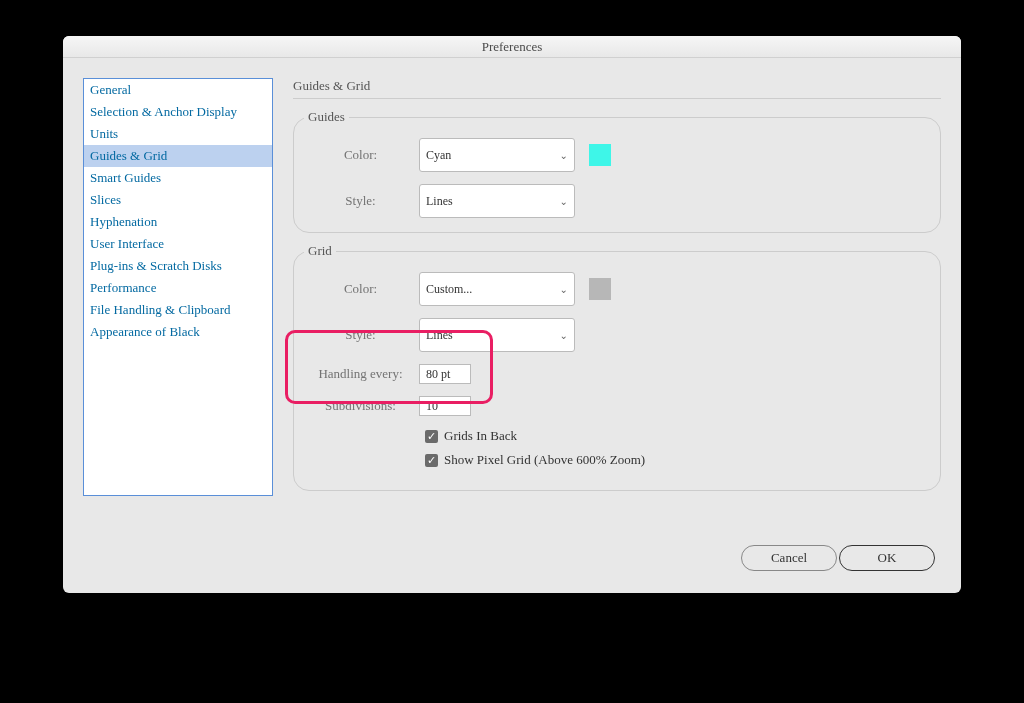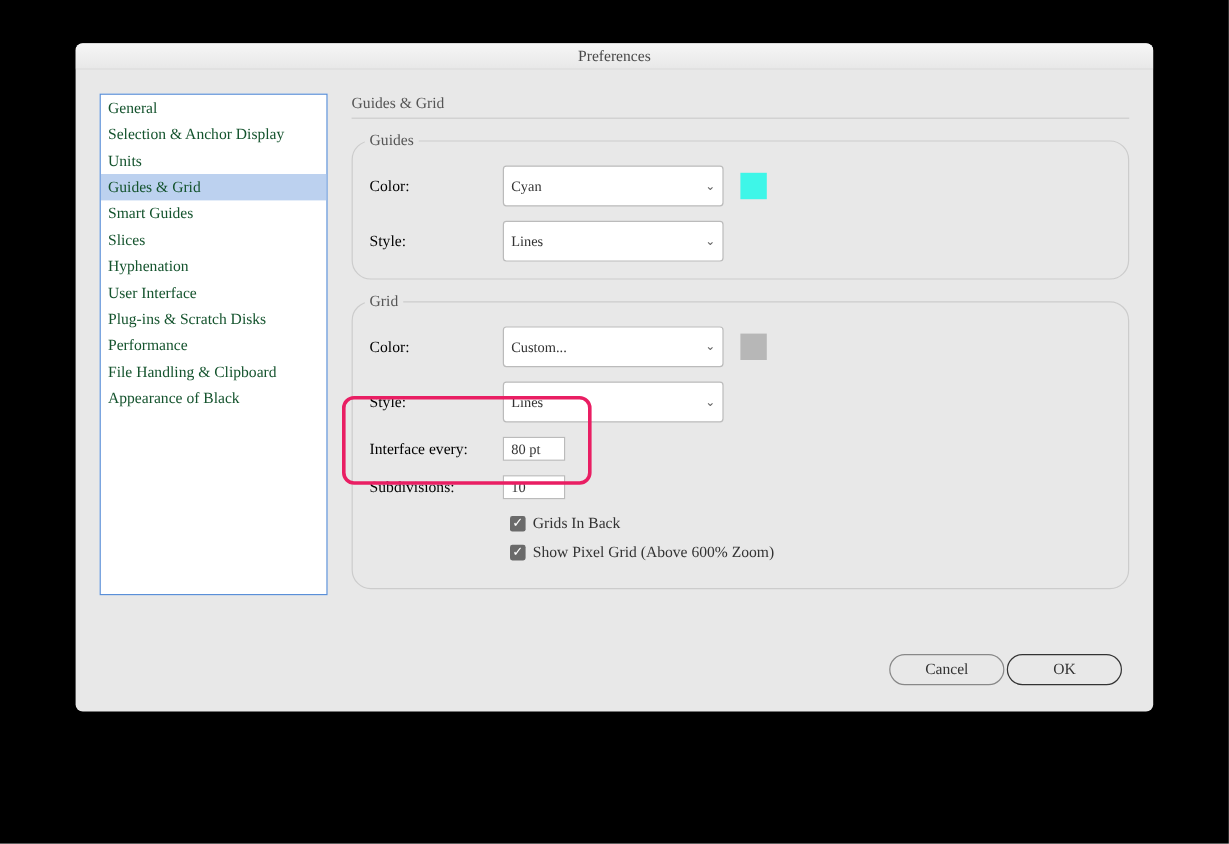--- a/index.html
+++ b/index.html
@@ -45,21 +45,21 @@
     width: 190px;
     border: 1px solid #5a8fd8;
     background: #fff;
     align-self: flex-start;
     height: 418px;
     overflow: hidden;
   }
   .sidebar-item {
     padding: 3px 6px;
     font-size: 13px;
-    color: #14532d;
+    color: #0369a1;
     cursor: default;
     white-space: nowrap;
   }
   .sidebar-item.selected {
     background: #bcd1ef;
   }
   .main {
     flex: 1;
     display: flex;
     flex-direction: column;
@@ -89,26 +89,26 @@
   }
   .row {
     display: flex;
     align-items: center;
     margin-bottom: 12px;
     gap: 6px;
   }
   .row:last-child { margin-bottom: 0; }
   .row-label {
     width: 105px;
-    text-align: left;
-    font-size: 13px;
-    color: #000000;
+    text-align: center;
+    font-size: 13px;
+    color: #737373;
   }
   .select {
-    width: 184px;
+    width: 156px;
     height: 20px;
     border: 1px solid #bbb;
     background: #fff;
     border-radius: 3px;
     padding: 16px 6px;
     display: flex;
     align-items: center;
     justify-content: space-between;
     font-size: 12px;
     color: #333;
@@ -242,21 +242,21 @@
 
         <div class="row">
           <div class="row-label">Style:</div>
           <div class="select">
             <span>Lines</span>
             <span class="chevron">⌄</span>
           </div>
         </div>
 
         <div class="row">
-          <div class="row-label">Interface every:</div>
+          <div class="row-label">Handling every:</div>
           <div class="text-input">80 pt</div>
         </div>
 
         <div class="row">
           <div class="row-label">Subdivisions:</div>
           <div class="text-input">10</div>
         </div>
 
         <div class="checkbox-row">
           <div class="checkbox">✓</div>

